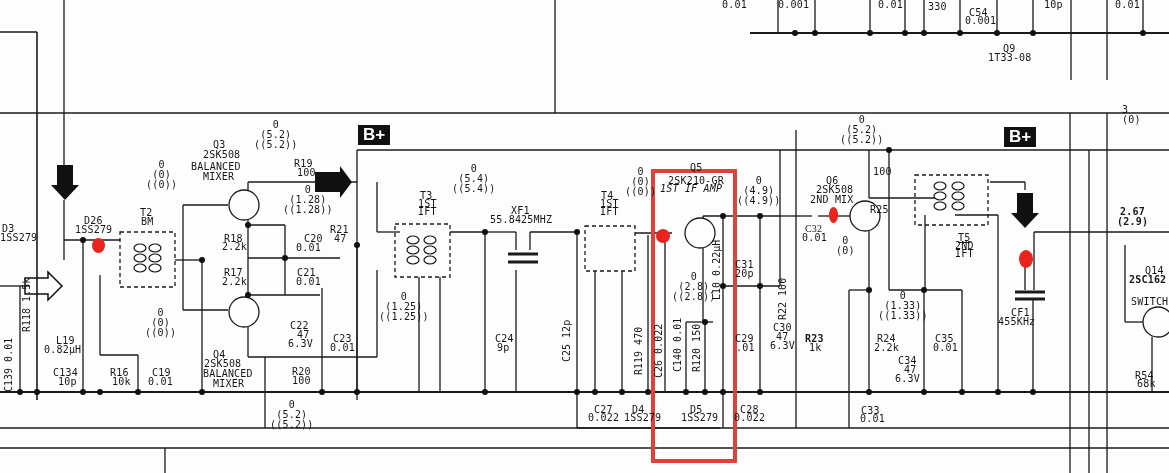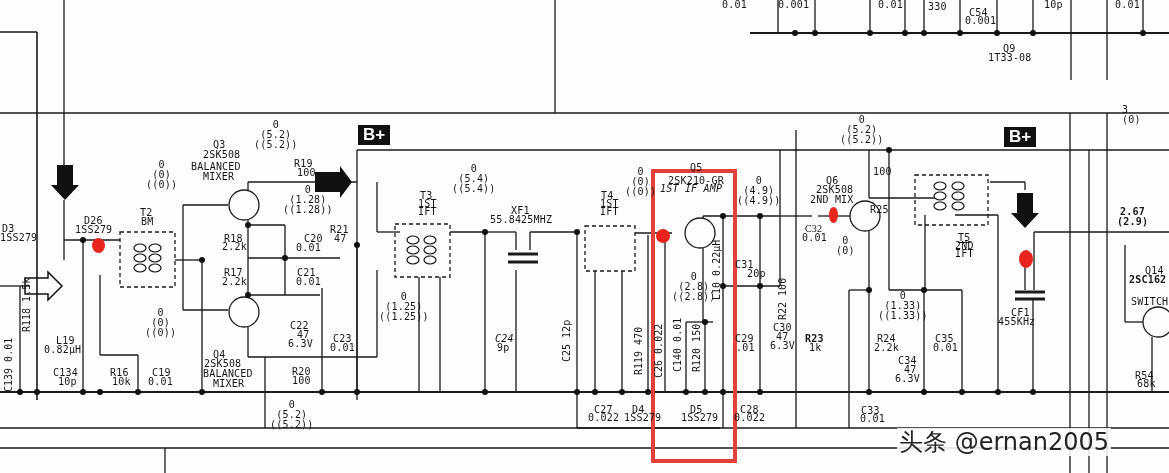--- a/index.html
+++ b/index.html
@@ -329,21 +329,21 @@
 ((5.2))</div>
 
 <div class="lbl" style="left:452px;top:164px;">0
 (5.4)
 ((5.4))</div>
 <div class="lbl" style="left:420px;top:191px;">T3</div>
 <div class="lbl" style="left:418px;top:199px;">1ST</div>
 <div class="lbl" style="left:418px;top:207px;">IFT</div>
 <div class="lbl" style="left:511px;top:206px;">XF1</div>
 <div class="lbl" style="left:490px;top:215px;">55.8425MHZ</div>
-<div class="lbl" style="left:495px;top:334px;font-style:italic;">C24</div>
+<div class="lbl" style="left:495px;top:334px;">C24</div>
 <div class="lbl" style="left:497px;top:343px;">9p</div>
 <div class="vlbl" style="left:562px;top:362px;"><span>C25</span> <span>12p</span></div>
 <div class="vlbl" style="left:634px;top:375px;"><span>R119</span> <span>470</span></div>
 <div class="lbl" style="left:594px;top:405px;">C27</div>
 <div class="lbl" style="left:588px;top:413px;">0.022</div>
 <div class="lbl" style="left:632px;top:405px;">D4</div>
 <div class="lbl" style="left:624px;top:413px;">1SS279</div>
 
 <div class="lbl" style="left:601px;top:191px;">T4</div>
 <div class="lbl" style="left:600px;top:199px;">1ST</div>
@@ -356,21 +356,21 @@
 <div class="lbl" style="left:668px;top:176px;">2SK210-GR</div>
 <div class="lbl" style="left:660px;top:184px;font-style:italic;">1ST IF AMP</div>
 <div class="lbl" style="left:737px;top:176px;">0
 (4.9)
 ((4.9))</div>
 <div class="lbl" style="left:672px;top:272px;">0
 (2.8)
 ((2.8))</div>
 <div class="vlbl" style="left:712px;top:300px;"><span>L10</span> <span>0.22µH</span></div>
 <div class="lbl" style="left:735px;top:260px;">C31</div>
-<div class="lbl" style="left:735px;top:269px;margin-left:12px;">20p</div>
+<div class="lbl" style="left:735px;top:269px;">20p</div>
 <div class="vlbl" style="left:778px;top:320px;"><span>R22</span> <span>100</span></div>
 <div class="vlbl" style="left:654px;top:378px;"><span>C26</span> <span>0.022</span></div>
 <div class="vlbl" style="left:673px;top:372px;"><span>C140</span> <span>0.01</span></div>
 <div class="vlbl" style="left:692px;top:372px;"><span>R120</span> <span>150</span></div>
 <div class="lbl" style="left:735px;top:334px;">C29</div>
 <div class="lbl" style="left:736px;top:343px;">.01</div>
 <div class="lbl" style="left:773px;top:323px;">C30</div>
 <div class="lbl" style="left:776px;top:332px;">47</div>
 <div class="lbl" style="left:770px;top:341px;">6.3V</div>
 <div class="lbl" style="left:690px;top:405px;">D5</div>
@@ -412,15 +412,14 @@
 <div class="lbl" style="left:998px;top:317px;">455KHz</div>
 
 <div class="lbl" style="left:1117px;top:207px;font-weight:bold;">2.67
 (2.9)</div>
 <div class="lbl l" style="left:1145px;top:266px;">Q14</div>
 <div class="lbl l" style="left:1129px;top:275px;font-weight:bold;">2SC162</div>
 <div class="lbl l" style="left:1131px;top:297px;">SWITCH</div>
 <div class="lbl l" style="left:1135px;top:371px;">R54</div>
 <div class="lbl l" style="left:1137px;top:379px;">68k</div>
 
-<div class="watermark" style="left:897px;top:428px;">头条 @ernan2005</div>
 
 </div>
 
 </body></html>

